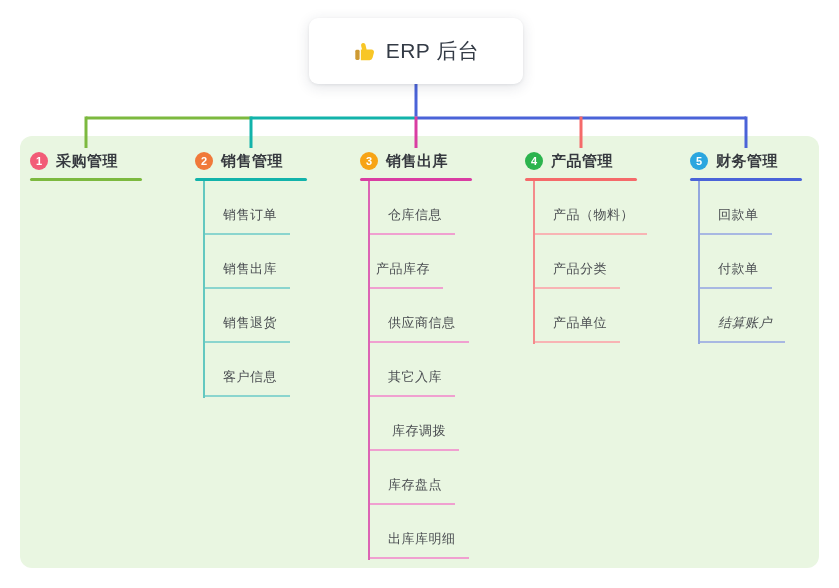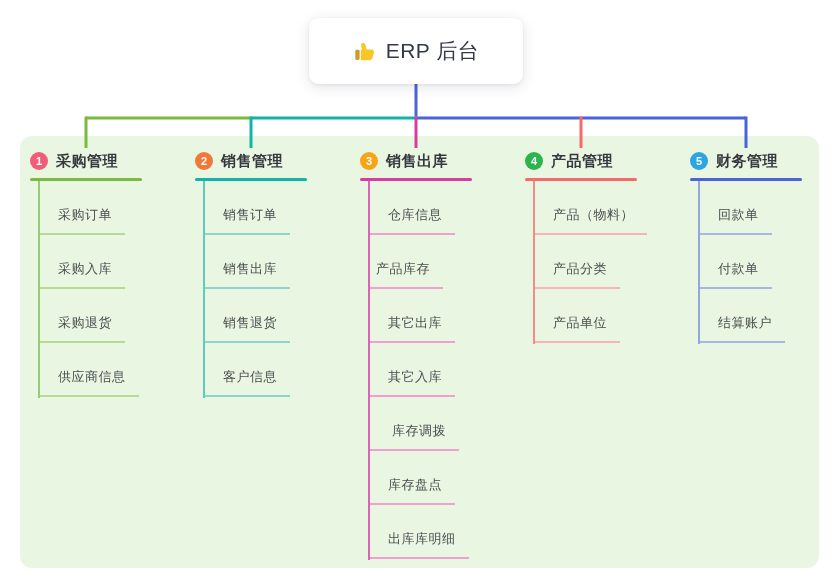--- a/index.html
+++ b/index.html
@@ -70,35 +70,20 @@
     <span class="root-title">ERP 后台</span>
   </div>
 
   <div id="branches">
       <div class="branch-col" style="left: 30px;">
         <div class="branch-header">
           <span class="badge" style="background: rgb(242, 92, 119);">1</span>
           <span class="branch-title">采购管理</span>
         </div>
         <div class="branch-underline" style="background: rgb(124, 185, 63);"></div>
-        <div class="children">
-          <div class="spine" style="background: rgb(154, 203, 116); height: 217px;"></div>
-          <div class="child-row">
-            <div class="child-box" style="border-bottom-color: rgb(182, 217, 152);"><span class="child-label">采购订单</span></div>
-          </div>
-          <div class="child-row">
-            <div class="child-box" style="border-bottom-color: rgb(182, 217, 152);"><span class="child-label">采购入库</span></div>
-          </div>
-          <div class="child-row">
-            <div class="child-box" style="border-bottom-color: rgb(182, 217, 152);"><span class="child-label">采购退货</span></div>
-          </div>
-          <div class="child-row">
-            <div class="child-box" style="border-bottom-color: rgb(182, 217, 152);"><span class="child-label">供应商信息</span></div>
-          </div>
-        </div>
       </div>
       <div class="branch-col" style="left: 195px;">
         <div class="branch-header">
           <span class="badge" style="background: rgb(240, 121, 58);">2</span>
           <span class="branch-title">销售管理</span>
         </div>
         <div class="branch-underline" style="background: rgb(18, 179, 170);"></div>
         <div class="children">
           <div class="spine" style="background: rgb(99, 200, 192); height: 217px;"></div>
           <div class="child-row">
@@ -123,21 +108,21 @@
         <div class="branch-underline" style="background: rgb(217, 61, 162);"></div>
         <div class="children">
           <div class="spine" style="background: rgb(220, 100, 180); height: 379px;"></div>
           <div class="child-row">
             <div class="child-box" style="border-bottom-color: rgb(240, 160, 208);"><span class="child-label">仓库信息</span></div>
           </div>
           <div class="child-row">
             <div class="child-box" style="border-bottom-color: rgb(240, 160, 208); padding-left: 8px;"><span class="child-label">产品库存</span></div>
           </div>
           <div class="child-row">
-            <div class="child-box" style="border-bottom-color: rgb(240, 160, 208);"><span class="child-label">其它出库</span></div>
+            <div class="child-box" style="border-bottom-color: rgb(240, 160, 208);"><span class="child-label">供应商信息</span></div>
           </div>
           <div class="child-row">
             <div class="child-box" style="border-bottom-color: rgb(240, 160, 208); text-align: right;"><span class="child-label">其它入库</span></div>
           </div>
           <div class="child-row">
             <div class="child-box" style="border-bottom-color: rgb(240, 160, 208); padding-left: 24px;"><span class="child-label">库存调拨</span></div>
           </div>
           <div class="child-row">
             <div class="child-box" style="border-bottom-color: rgb(240, 160, 208);"><span class="child-label">库存盘点</span></div>
           </div>
@@ -173,18 +158,18 @@
         <div class="branch-underline" style="background: rgb(74, 99, 216);"></div>
         <div class="children">
           <div class="spine" style="background: rgb(147, 167, 222); height: 163px;"></div>
           <div class="child-row">
             <div class="child-box" style="border-bottom-color: rgb(168, 184, 226);"><span class="child-label">回款单</span></div>
           </div>
           <div class="child-row">
             <div class="child-box" style="border-bottom-color: rgb(168, 184, 226);"><span class="child-label">付款单</span></div>
           </div>
           <div class="child-row">
-            <div class="child-box" style="border-bottom-color: rgb(168, 184, 226);"><span class="child-label">结算账户</span></div>
+            <div class="child-box" style="border-bottom-color: rgb(168, 184, 226); font-style: italic;"><span class="child-label">结算账户</span></div>
           </div>
         </div>
       </div>
     </div>
 </div>
 
 </body></html>

